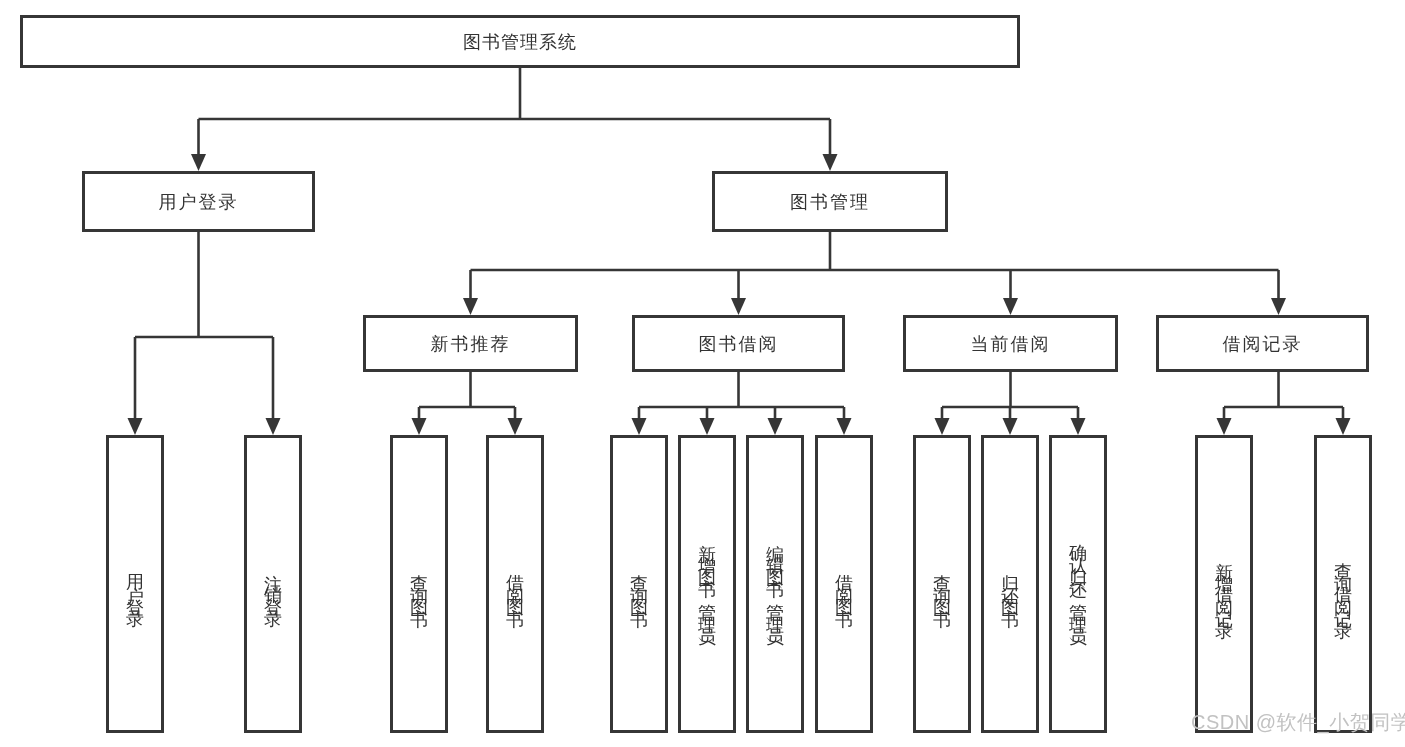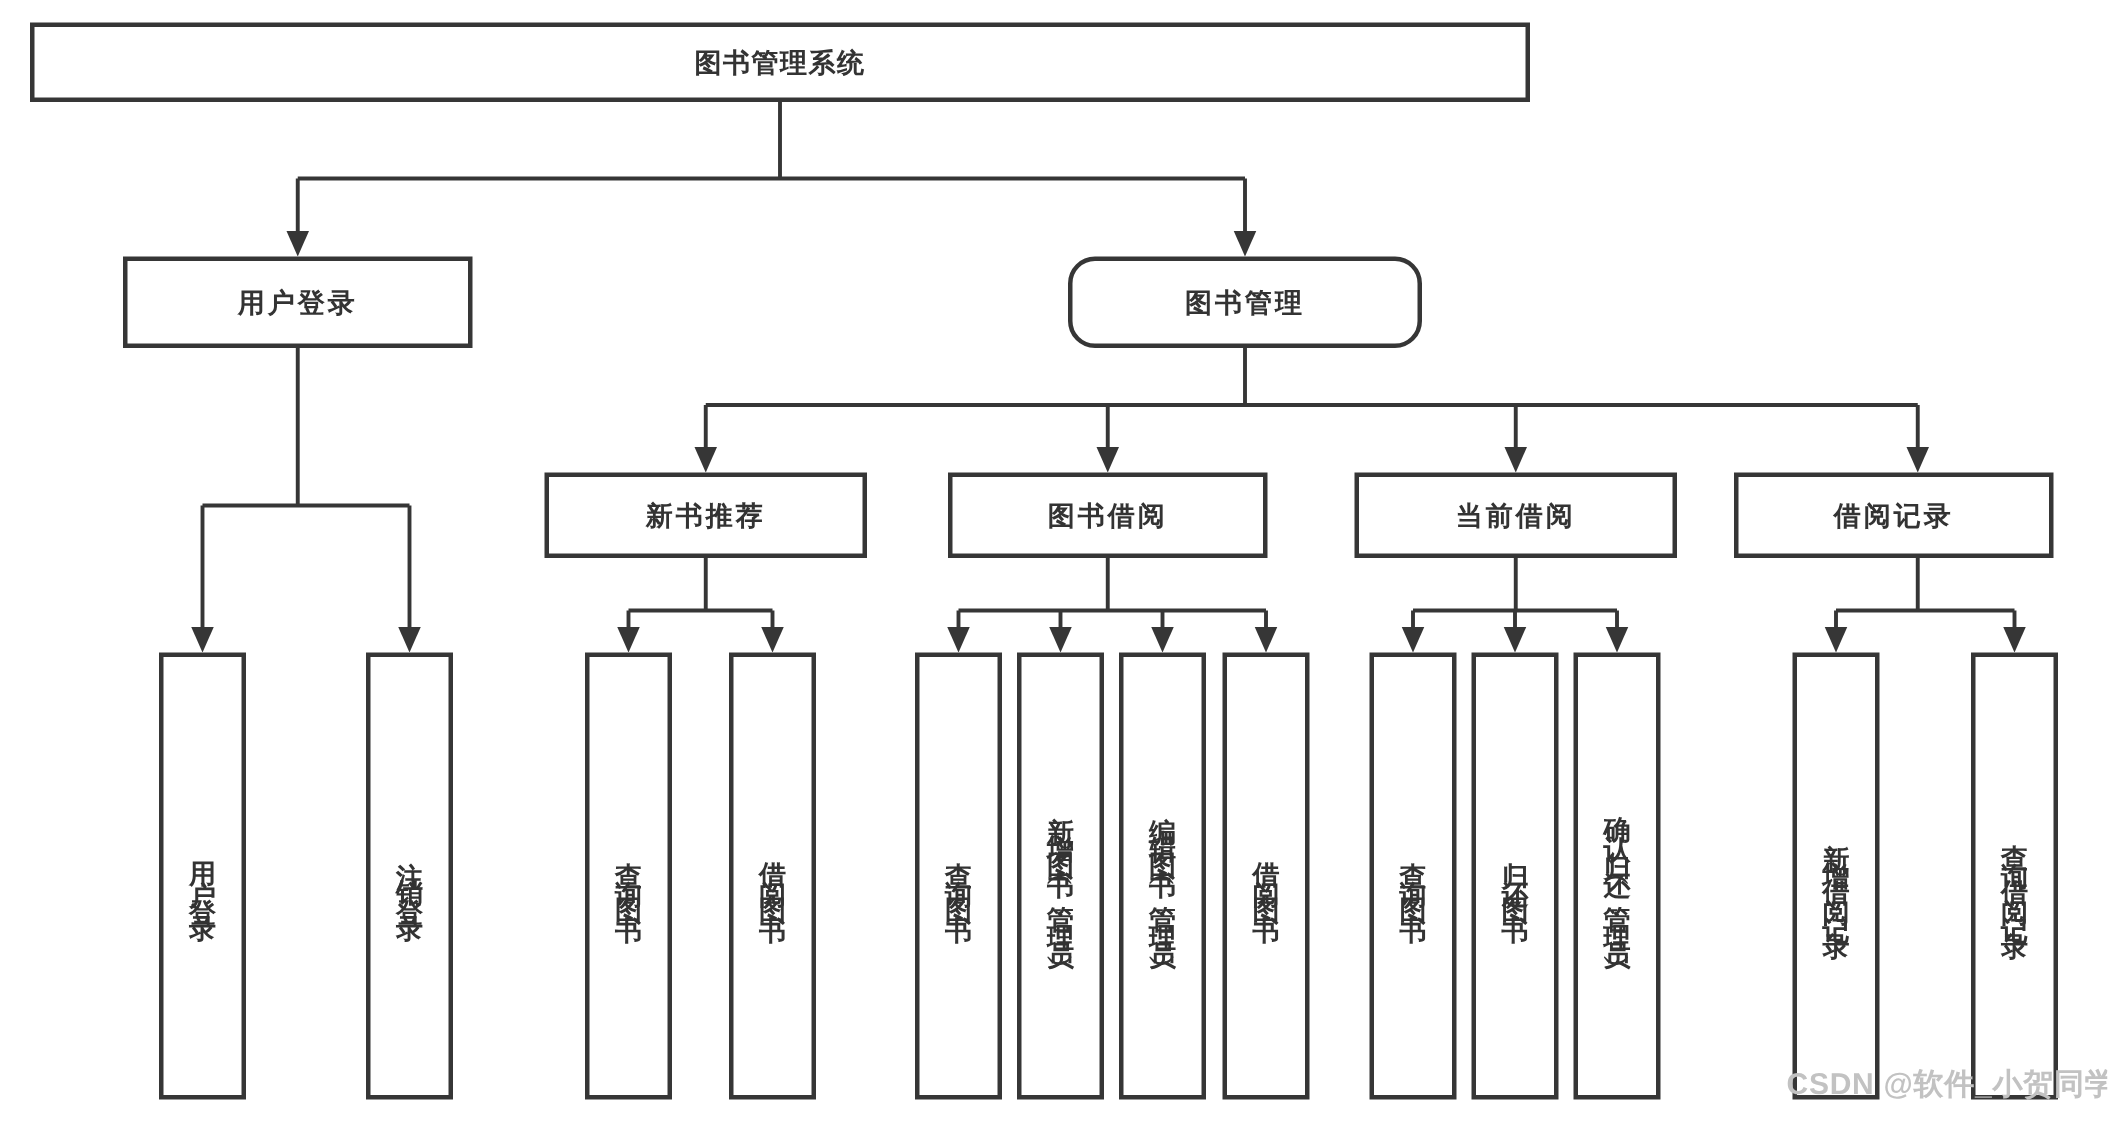--- a/index.html
+++ b/index.html
@@ -4,21 +4,20 @@
 <style>
   * { box-sizing: border-box; margin: 0; padding: 0; }
   html, body { background: #ffffff; }
   .canvas {
     position: relative;
     width: 1405px;
     height: 747px;
     background: var(--background, #ffffff);
     font-family: "Liberation Sans", sans-serif;
     overflow: hidden;
-    font-weight: bold;
   }
   .connectors {
     position: absolute;
     left: 0; top: 0;
     width: 1405px; height: 747px;
     pointer-events: none;
   }
   .connectors path {
     stroke: var(--line, #363636);
     stroke-width: 2.6;
@@ -129,21 +128,21 @@
     <polygon points="1335.5,418 1350.5,418 1343,435"></polygon>
   </svg>
 
   <div class="node hnode root-node" style="left:20px; top:15px; width:1000px; height:53px;">
     <span class="label">图书管理系统</span>
   </div>
 
   <div class="node hnode" style="left:82px; top:171px; width:233px; height:61px;">
     <span class="label">用户登录</span>
   </div>
-  <div class="node hnode" style="left:712px; top:171px; width:236px; height:61px;border-radius:18px;">
+  <div class="node hnode" style="left:712px; top:171px; width:236px; height:61px;">
     <span class="label">图书管理</span>
   </div>
 
   <div class="node hnode" style="left:363px; top:315px; width:215px; height:57px;">
     <span class="label">新书推荐</span>
   </div>
   <div class="node hnode" style="left:903px; top:315px; width:215px; height:57px;">
     <span class="label">当前借阅</span>
   </div>
   <div class="node hnode" style="left:632px; top:315px; width:213px; height:57px;">

